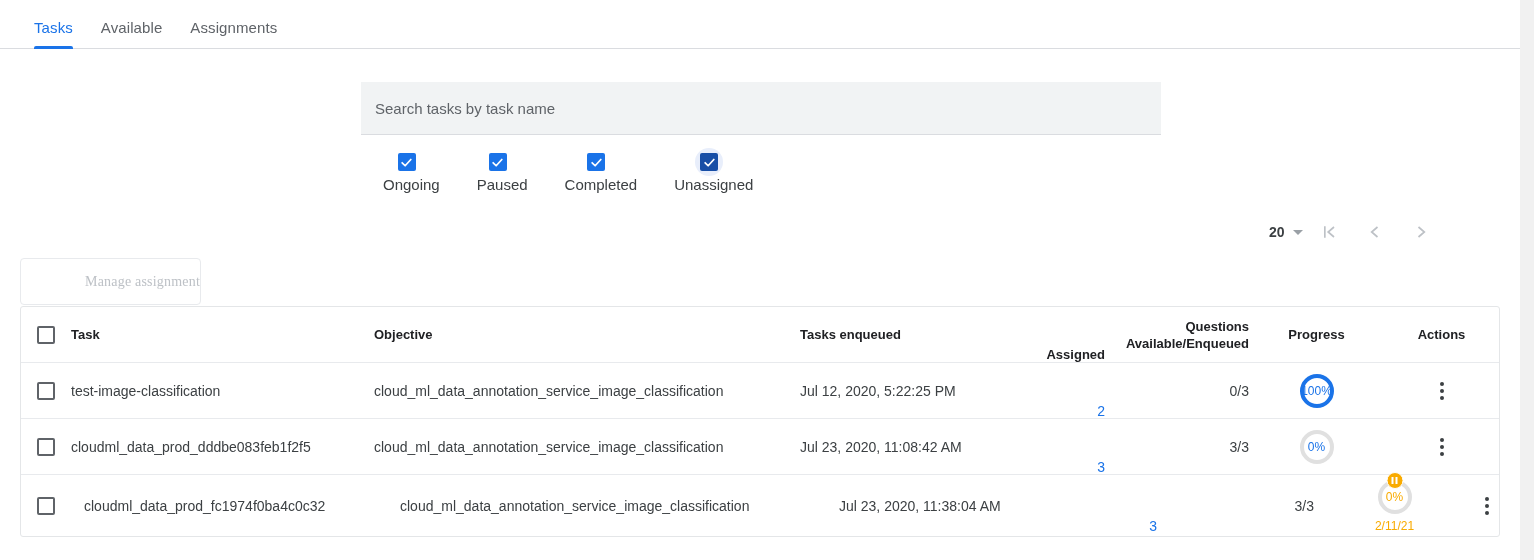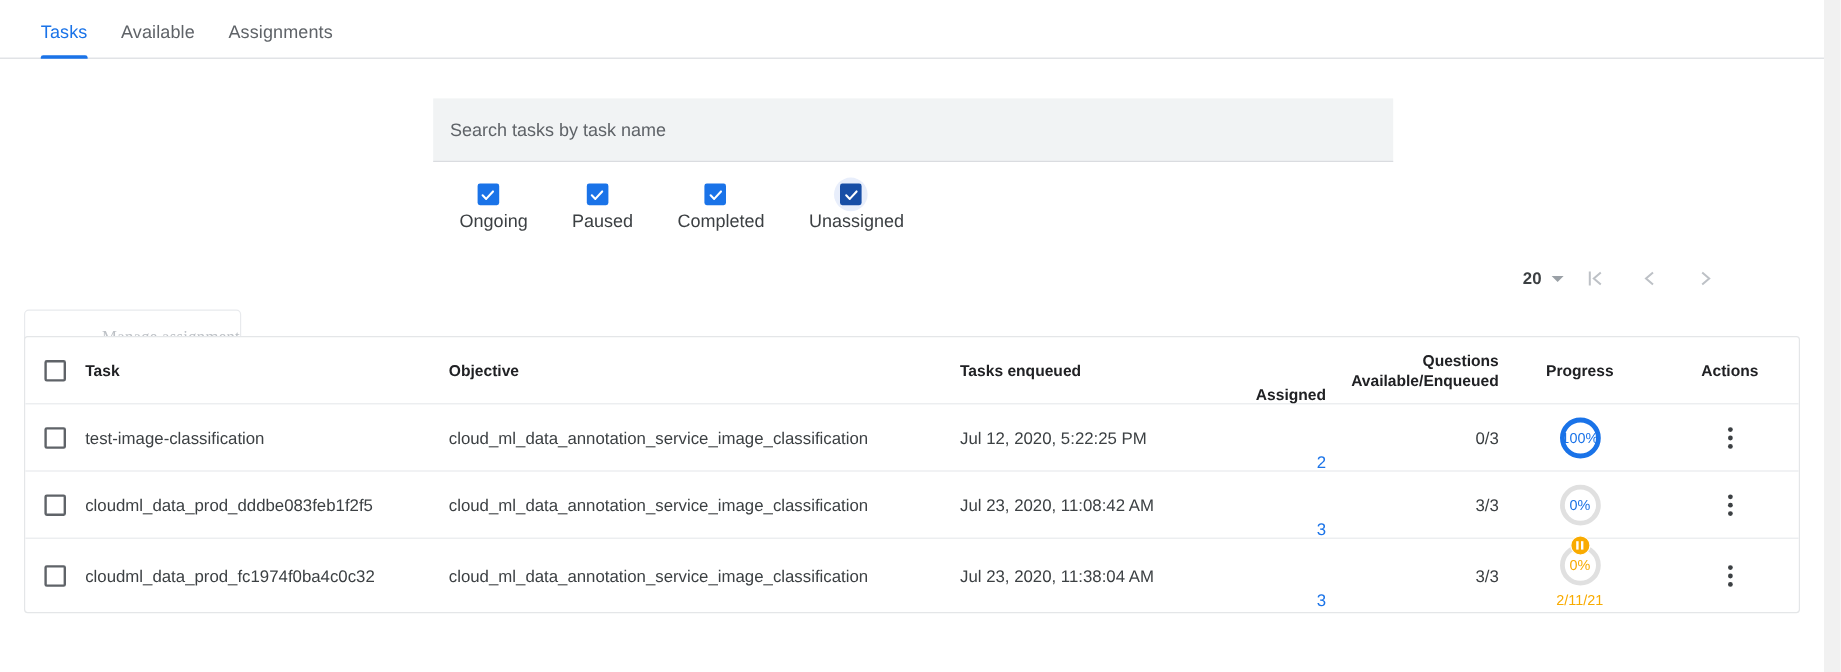--- a/index.html
+++ b/index.html
@@ -110,30 +110,30 @@
     width: 181px; height: 47px;
     border: 1px solid #e8eaed; border-radius: 4px;
     background: #ffffff; color: #bdc1c6;
     font-family: Liberation Serif, serif; font-size: 14px;
     display: flex; align-items: center; justify-content: flex-end;
     cursor: default; letter-spacing: .2px;
   }
 
   
   .table {
-    position: absolute; top: 280px; left: 20px; width: 1480px;
+    position: absolute; top: 306px; left: 20px; width: 1480px;
     border: 1px solid #e4e6e8; border-radius: 3px;
     background: #ffffff;
     overflow: hidden;
   }
   .trow { display: flex; align-items: center; border-bottom: 1px solid #e8eaed; }
   .trow:last-child { border-bottom: 0; }
   .thead { height: 56px; }
   .tbody-row { height: 56px; }
-  .tbody-row.tall { height: 61px; }
+  .tbody-row.tall { height: 61px; gap: 13px; }
 
   .c-check { width: 50px; flex: 0 0 50px; display: flex; justify-content: center; }
   .c-task { width: 303px; flex: 0 0 303px; }
   .c-obj  { width: 426px; flex: 0 0 426px; }
   .c-enq  { width: 225px; flex: 0 0 225px; }
   .c-asg  { width: 80px; flex: 0 0 80px; text-align: right; margin-top: 40px; }
   .c-q    { width: 144px; flex: 0 0 144px; text-align: right; }
   .c-prog { width: 135px; flex: 0 0 135px; display: flex; justify-content: center; }
   .c-act  { flex: 1 1 auto; display: flex; justify-content: center; }
 

